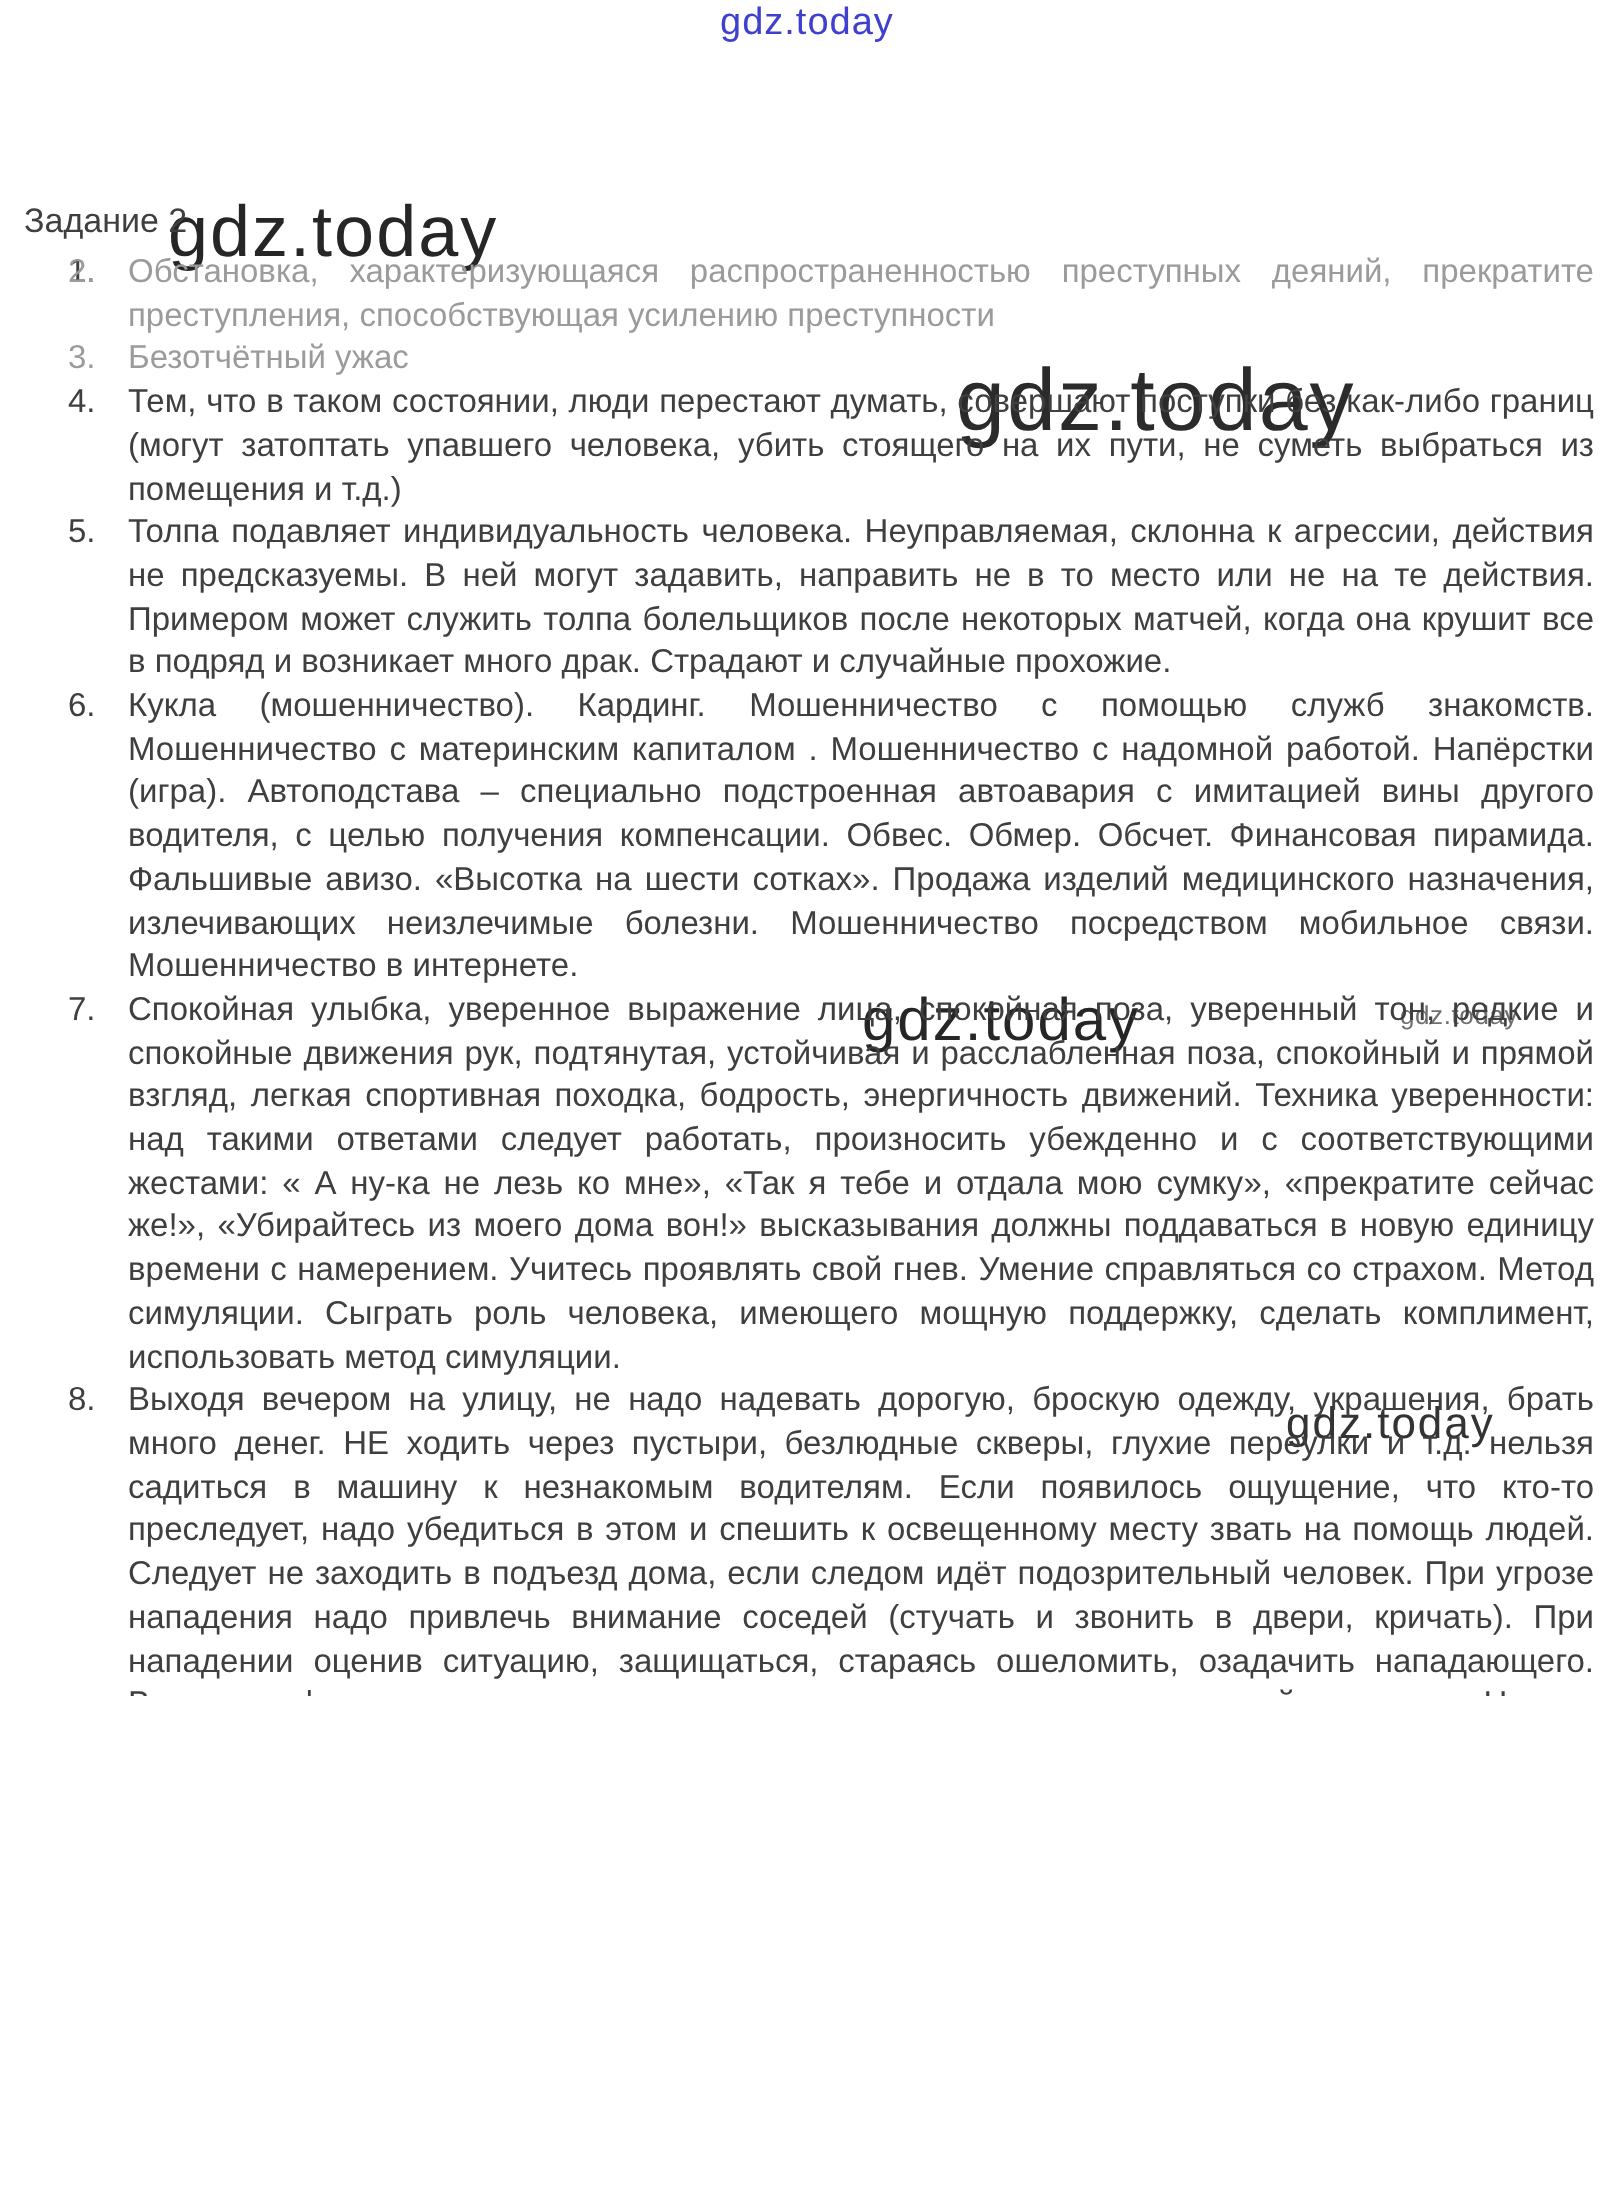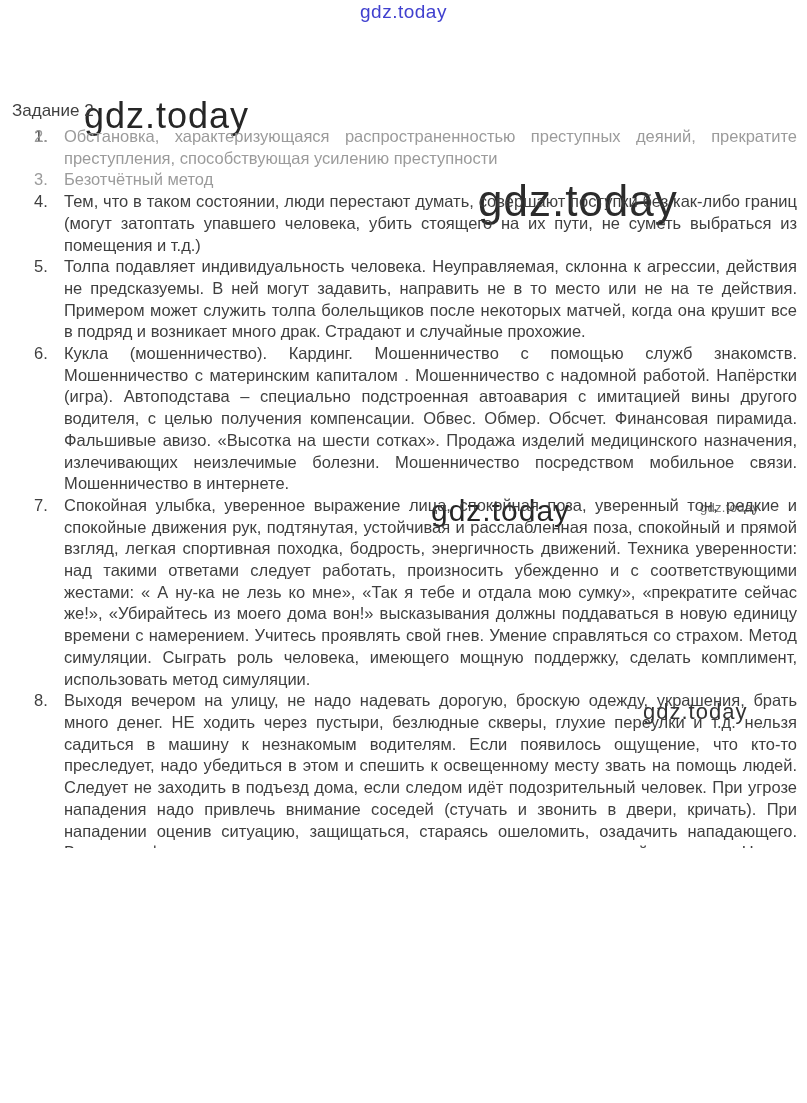--- a/index.html
+++ b/index.html
@@ -87,21 +87,21 @@
   <ol class="items">
     <li>
       <span class="num">1.</span>
     </li>
     <li class="faded">
       <span class="num">2.</span>
       <span class="txt">Обстановка, характеризующаяся распространенностью преступных деяний, прекратите преступления, способствующая усилению преступности</span>
     </li>
     <li class="faded">
       <span class="num">3.</span>
-      <span class="txt">Безотчётный метод</span>
+      <span class="txt">Безотчётный ужас</span>
     </li>
     <li>
       <span class="num">4.</span>
       <span class="txt">Тем, что в таком состоянии, люди перестают думать, совершают поступки без как-либо границ (могут затоптать упавшего человека, убить стоящего на их пути, не суметь выбраться из помещения и т.д.)</span>
     </li>
     <li>
       <span class="num">5.</span>
       <span class="txt">Толпа подавляет индивидуальность человека. Неуправляемая, склонна к агрессии, действия не предсказуемы.  В ней могут задавить, направить не в то место или не на те действия. Примером может служить толпа болельщиков после некоторых матчей, когда она крушит все в подряд и возникает много драк. Страдают и случайные прохожие.</span>
     </li>
     <li>

